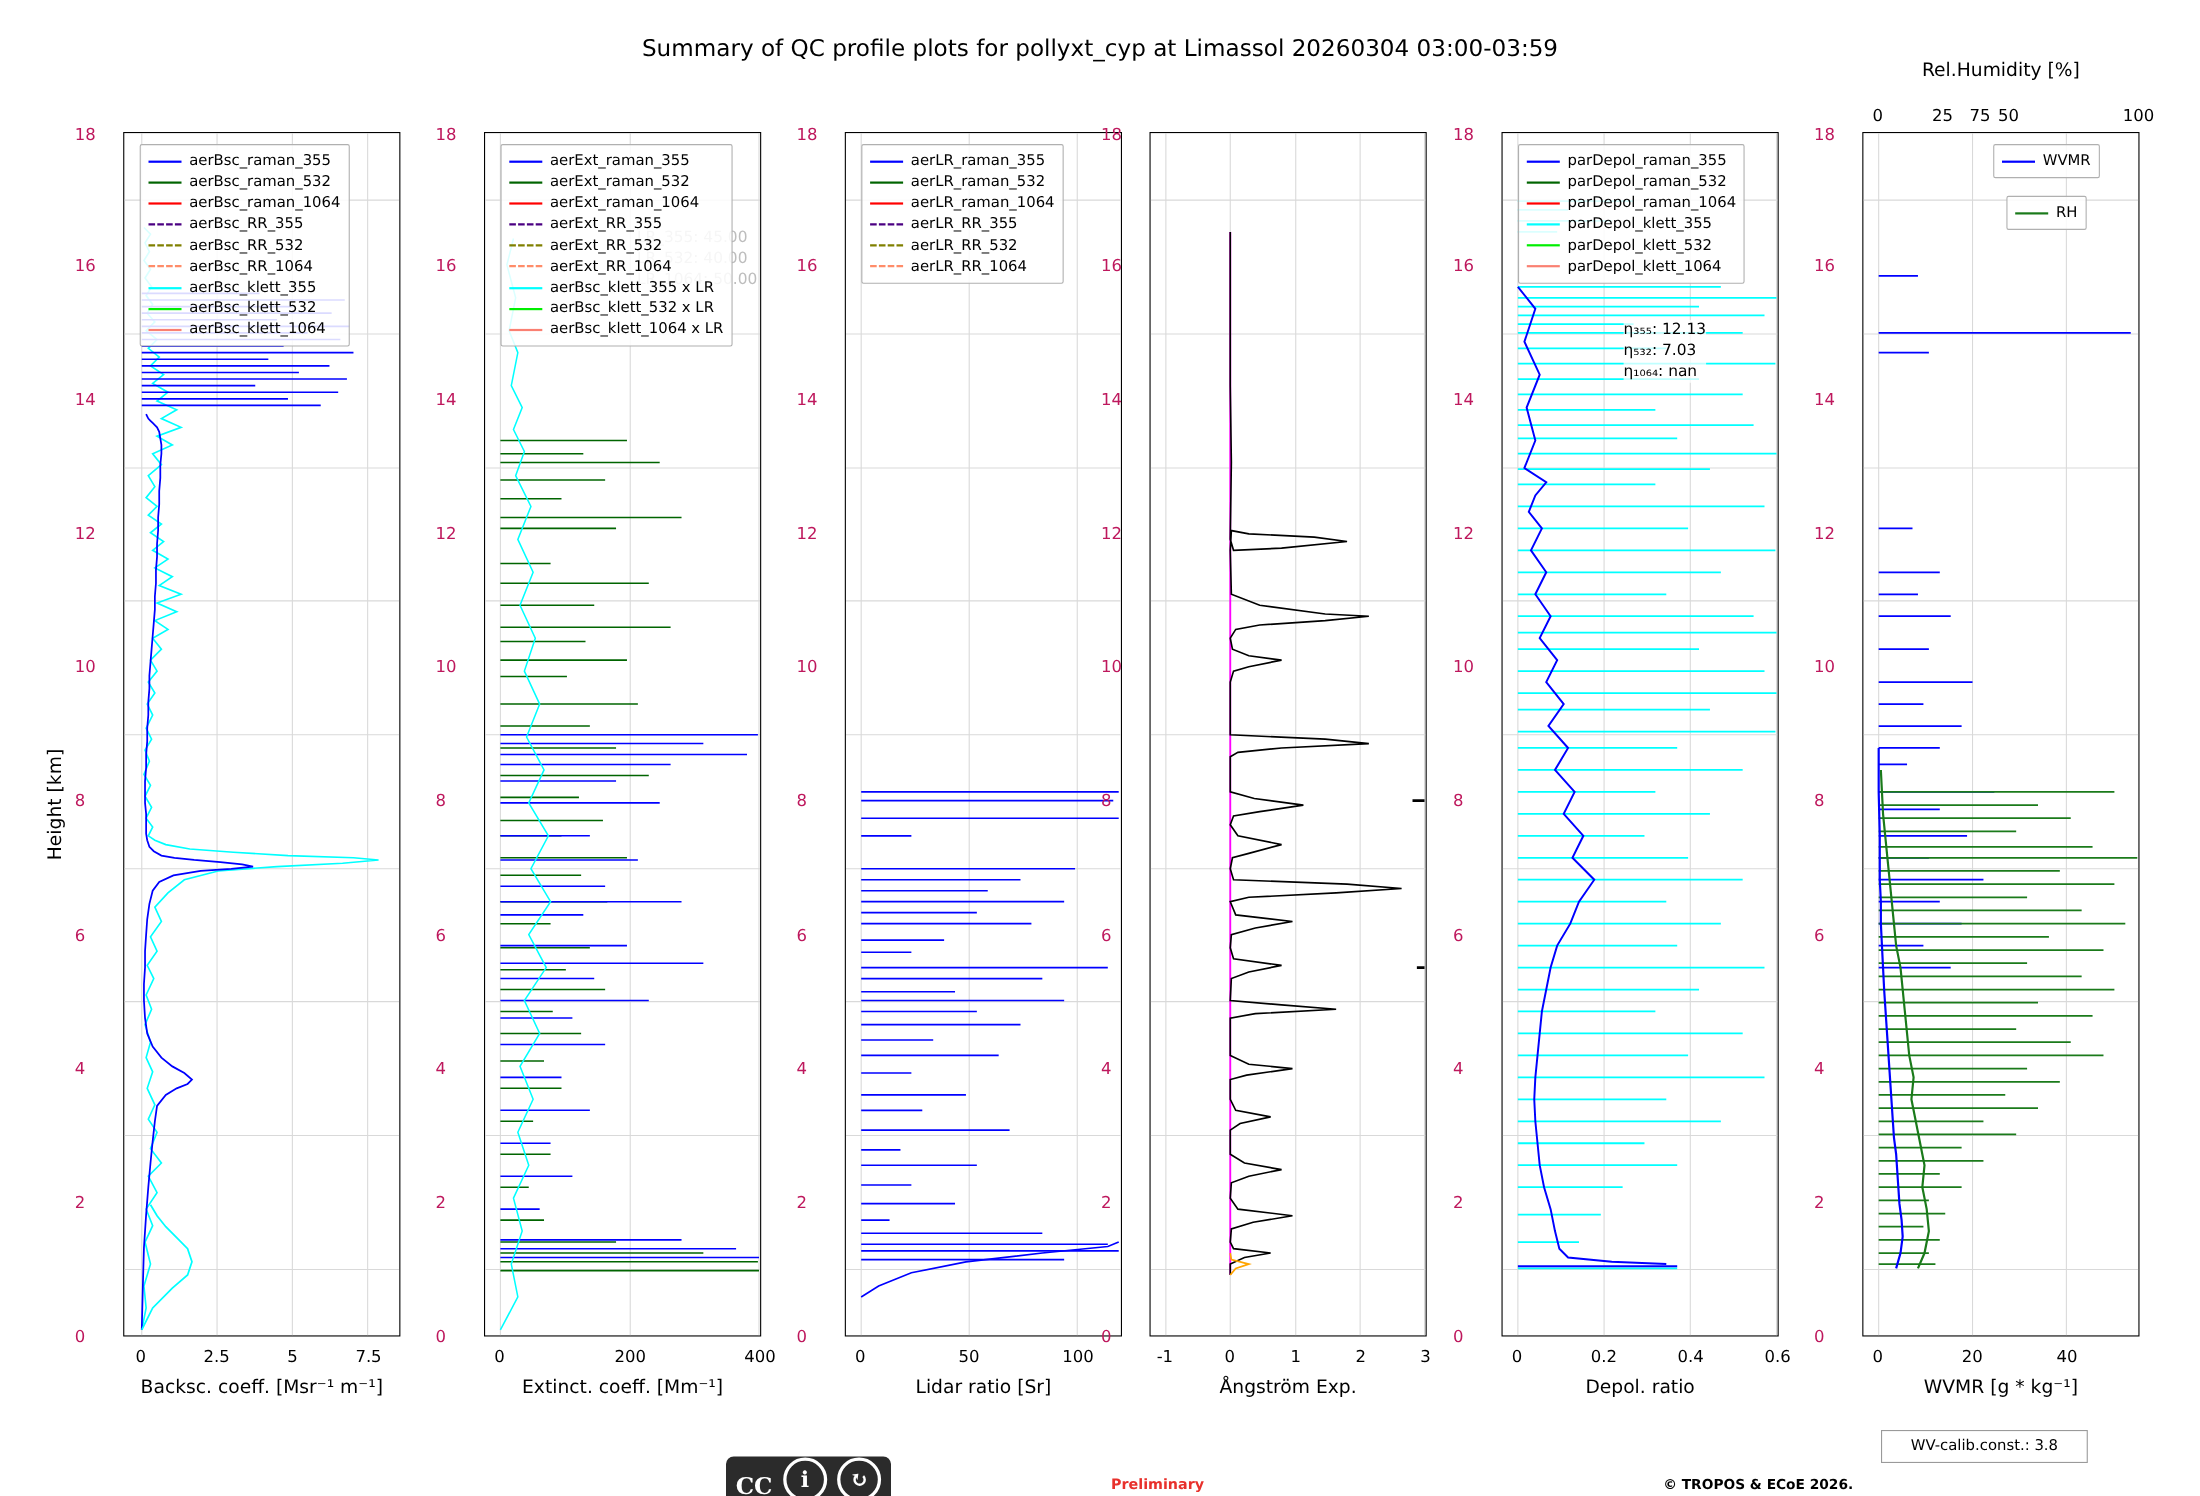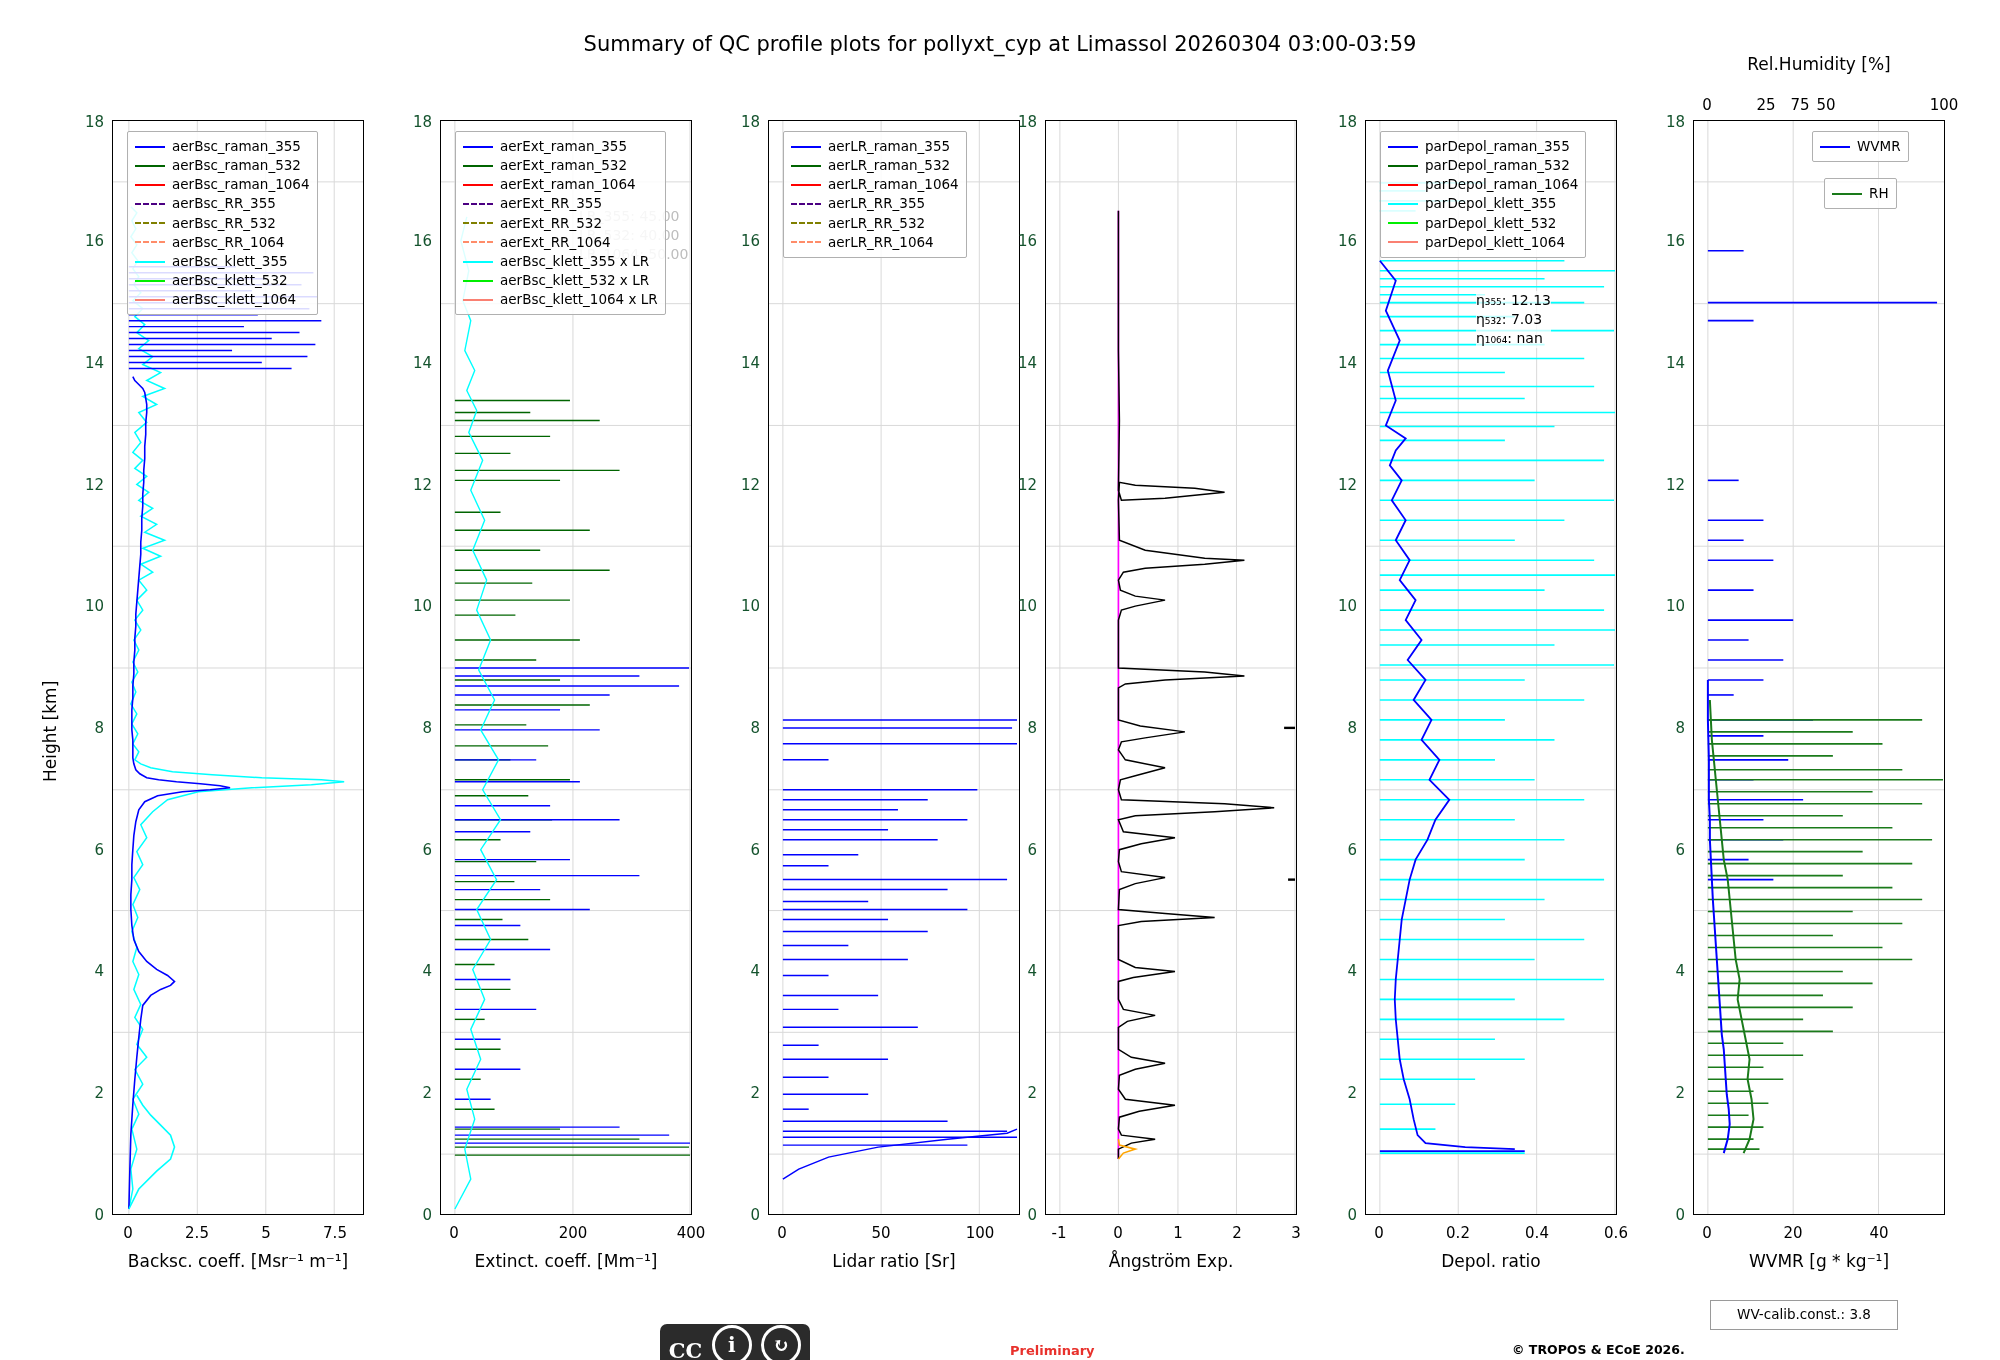--- a/index.html
+++ b/index.html
@@ -42,23 +42,22 @@
   .plotarea {
     position: absolute;
     left: 0; top: 0;
     width: 100%; height: 100%;
     overflow: hidden;
   }
   .ytick-label {
     position: absolute;
     right: 0;
     font-size: 15px;
-    text-align: right;
     transform: translateY(-50%);
-    color: #14532d;
+    color: #be185d;
   }
   .xtick-label {
     position: absolute;
     font-size: 15px;
     text-align: center;
     transform: translateX(-50%);
     color: #000;
   }
   .xaxis-title {
     position: absolute;

